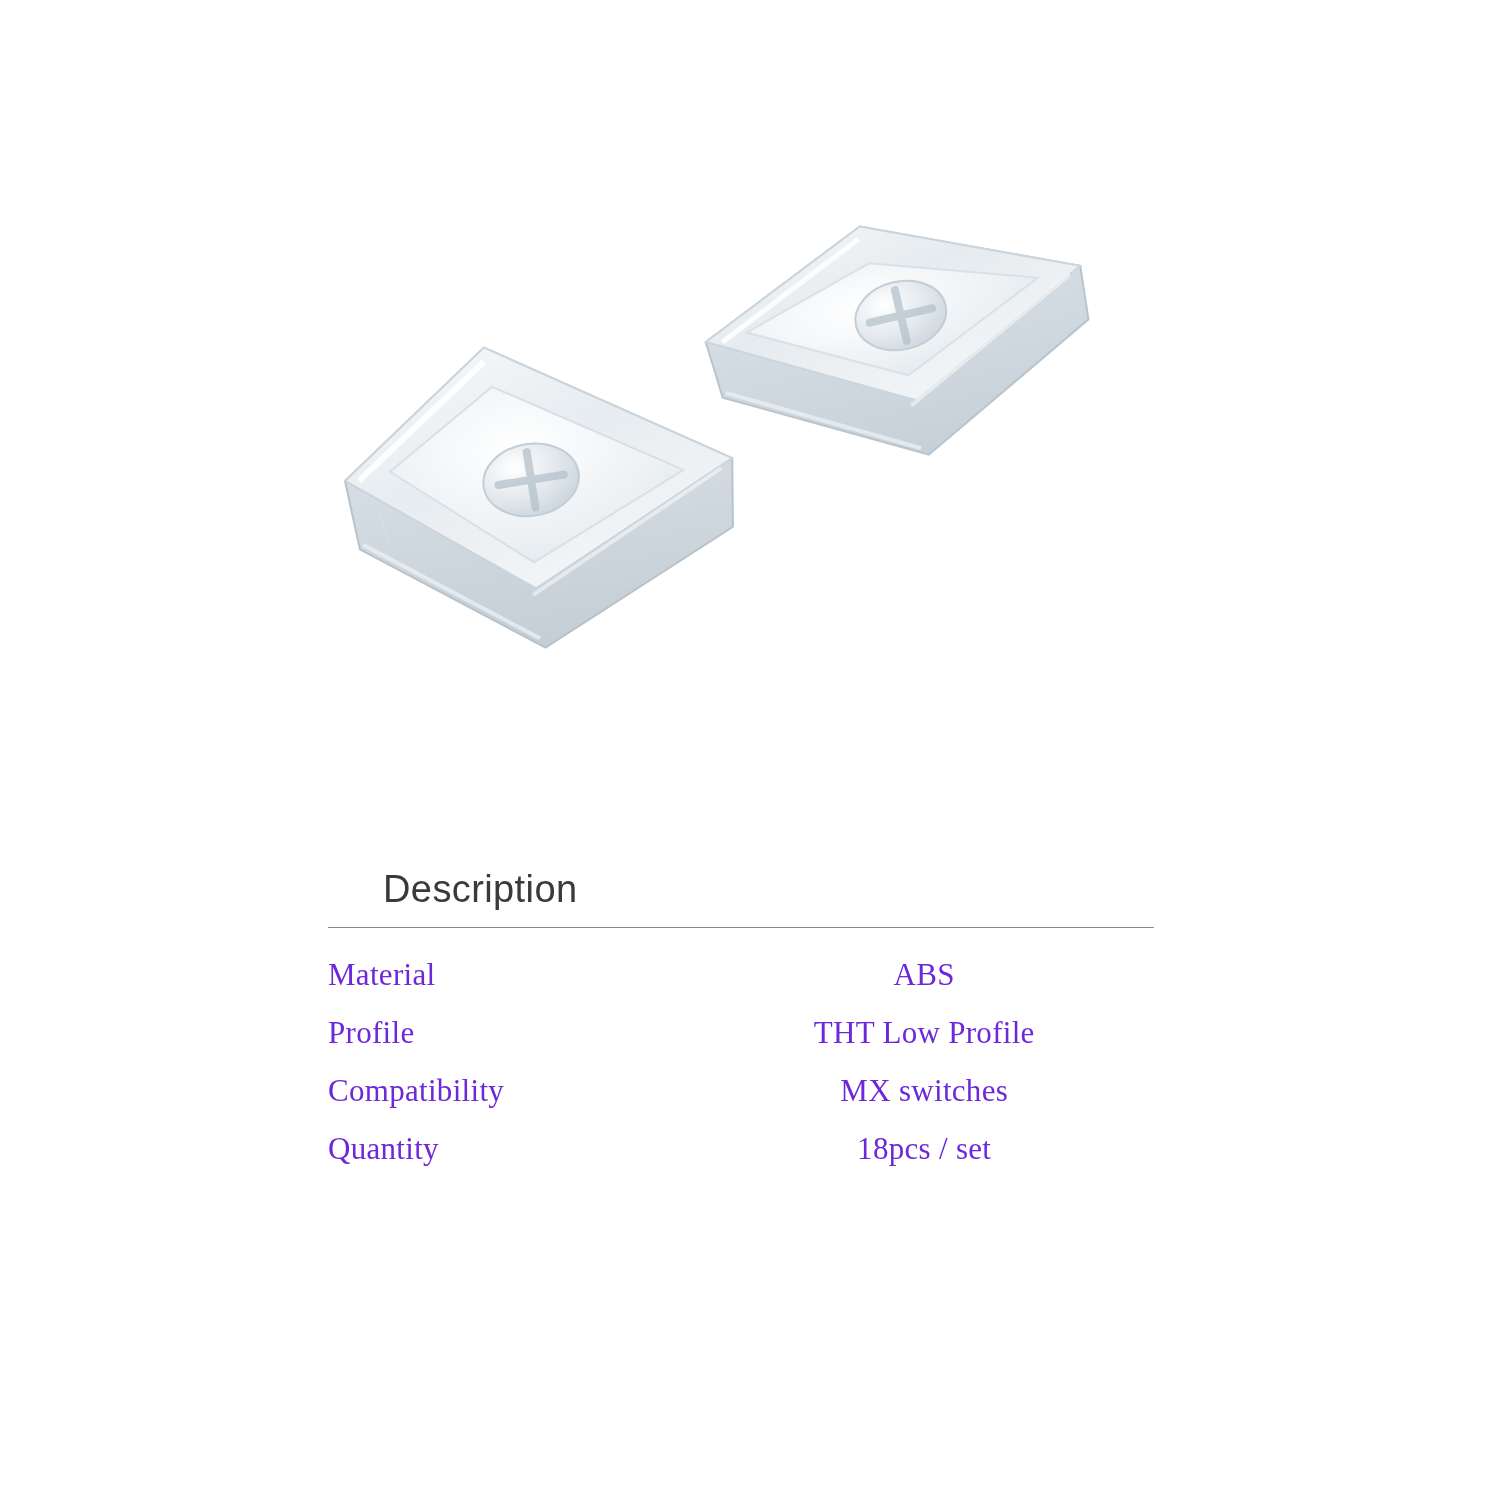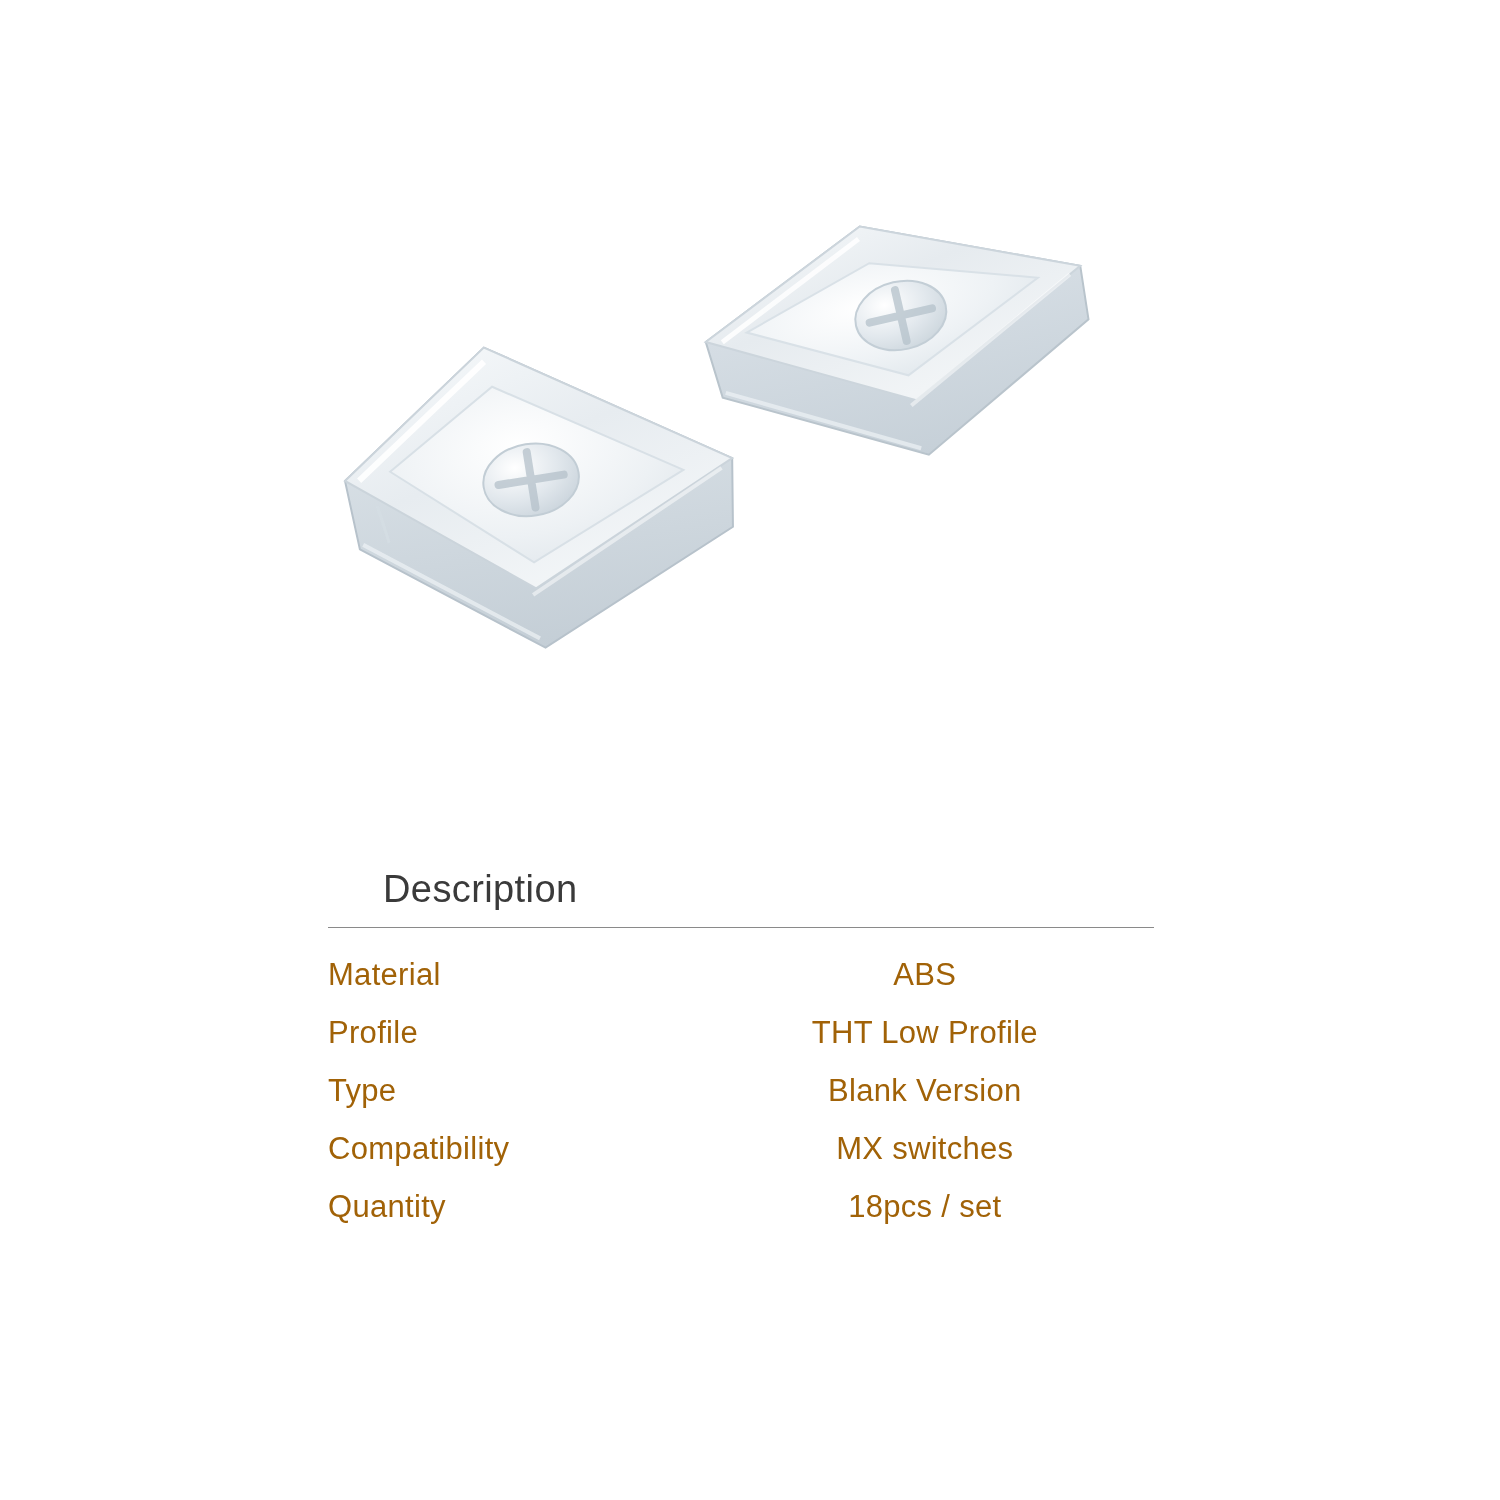--- a/index.html
+++ b/index.html
@@ -67,24 +67,25 @@
     width: 100%;
   }
   table.spec-table {
     width: 100%;
     border-collapse: collapse;
     margin-top: 18px;
   }
   table.spec-table td {
     font-size: 31px;
     font-weight: 400;
-    color: #a16207;
+    color: #6d28d9;
     padding: 12px 0 12px 0;
     letter-spacing: 0.3px;
     line-height: 1.1;
+    font-family: Liberation Serif, serif;
   }
   td.spec-label {
     text-align: left;
     padding-left: 65px;
   }
   td.spec-value {
     text-align: center;
     padding-right: 28px;
   }
 </style>
@@ -177,24 +178,20 @@
     <tbody>
       <tr>
         <td class="spec-label">Material</td>
         <td class="spec-value">ABS</td>
       </tr>
       <tr>
         <td class="spec-label">Profile</td>
         <td class="spec-value">THT Low Profile</td>
       </tr>
       <tr>
-        <td class="spec-label">Type</td>
-        <td class="spec-value">Blank Version</td>
-      </tr>
-      <tr>
         <td class="spec-label">Compatibility</td>
         <td class="spec-value">MX switches</td>
       </tr>
       <tr>
         <td class="spec-label">Quantity</td>
         <td class="spec-value">18pcs / set</td>
       </tr>
     </tbody>
   </table>
 </div>

